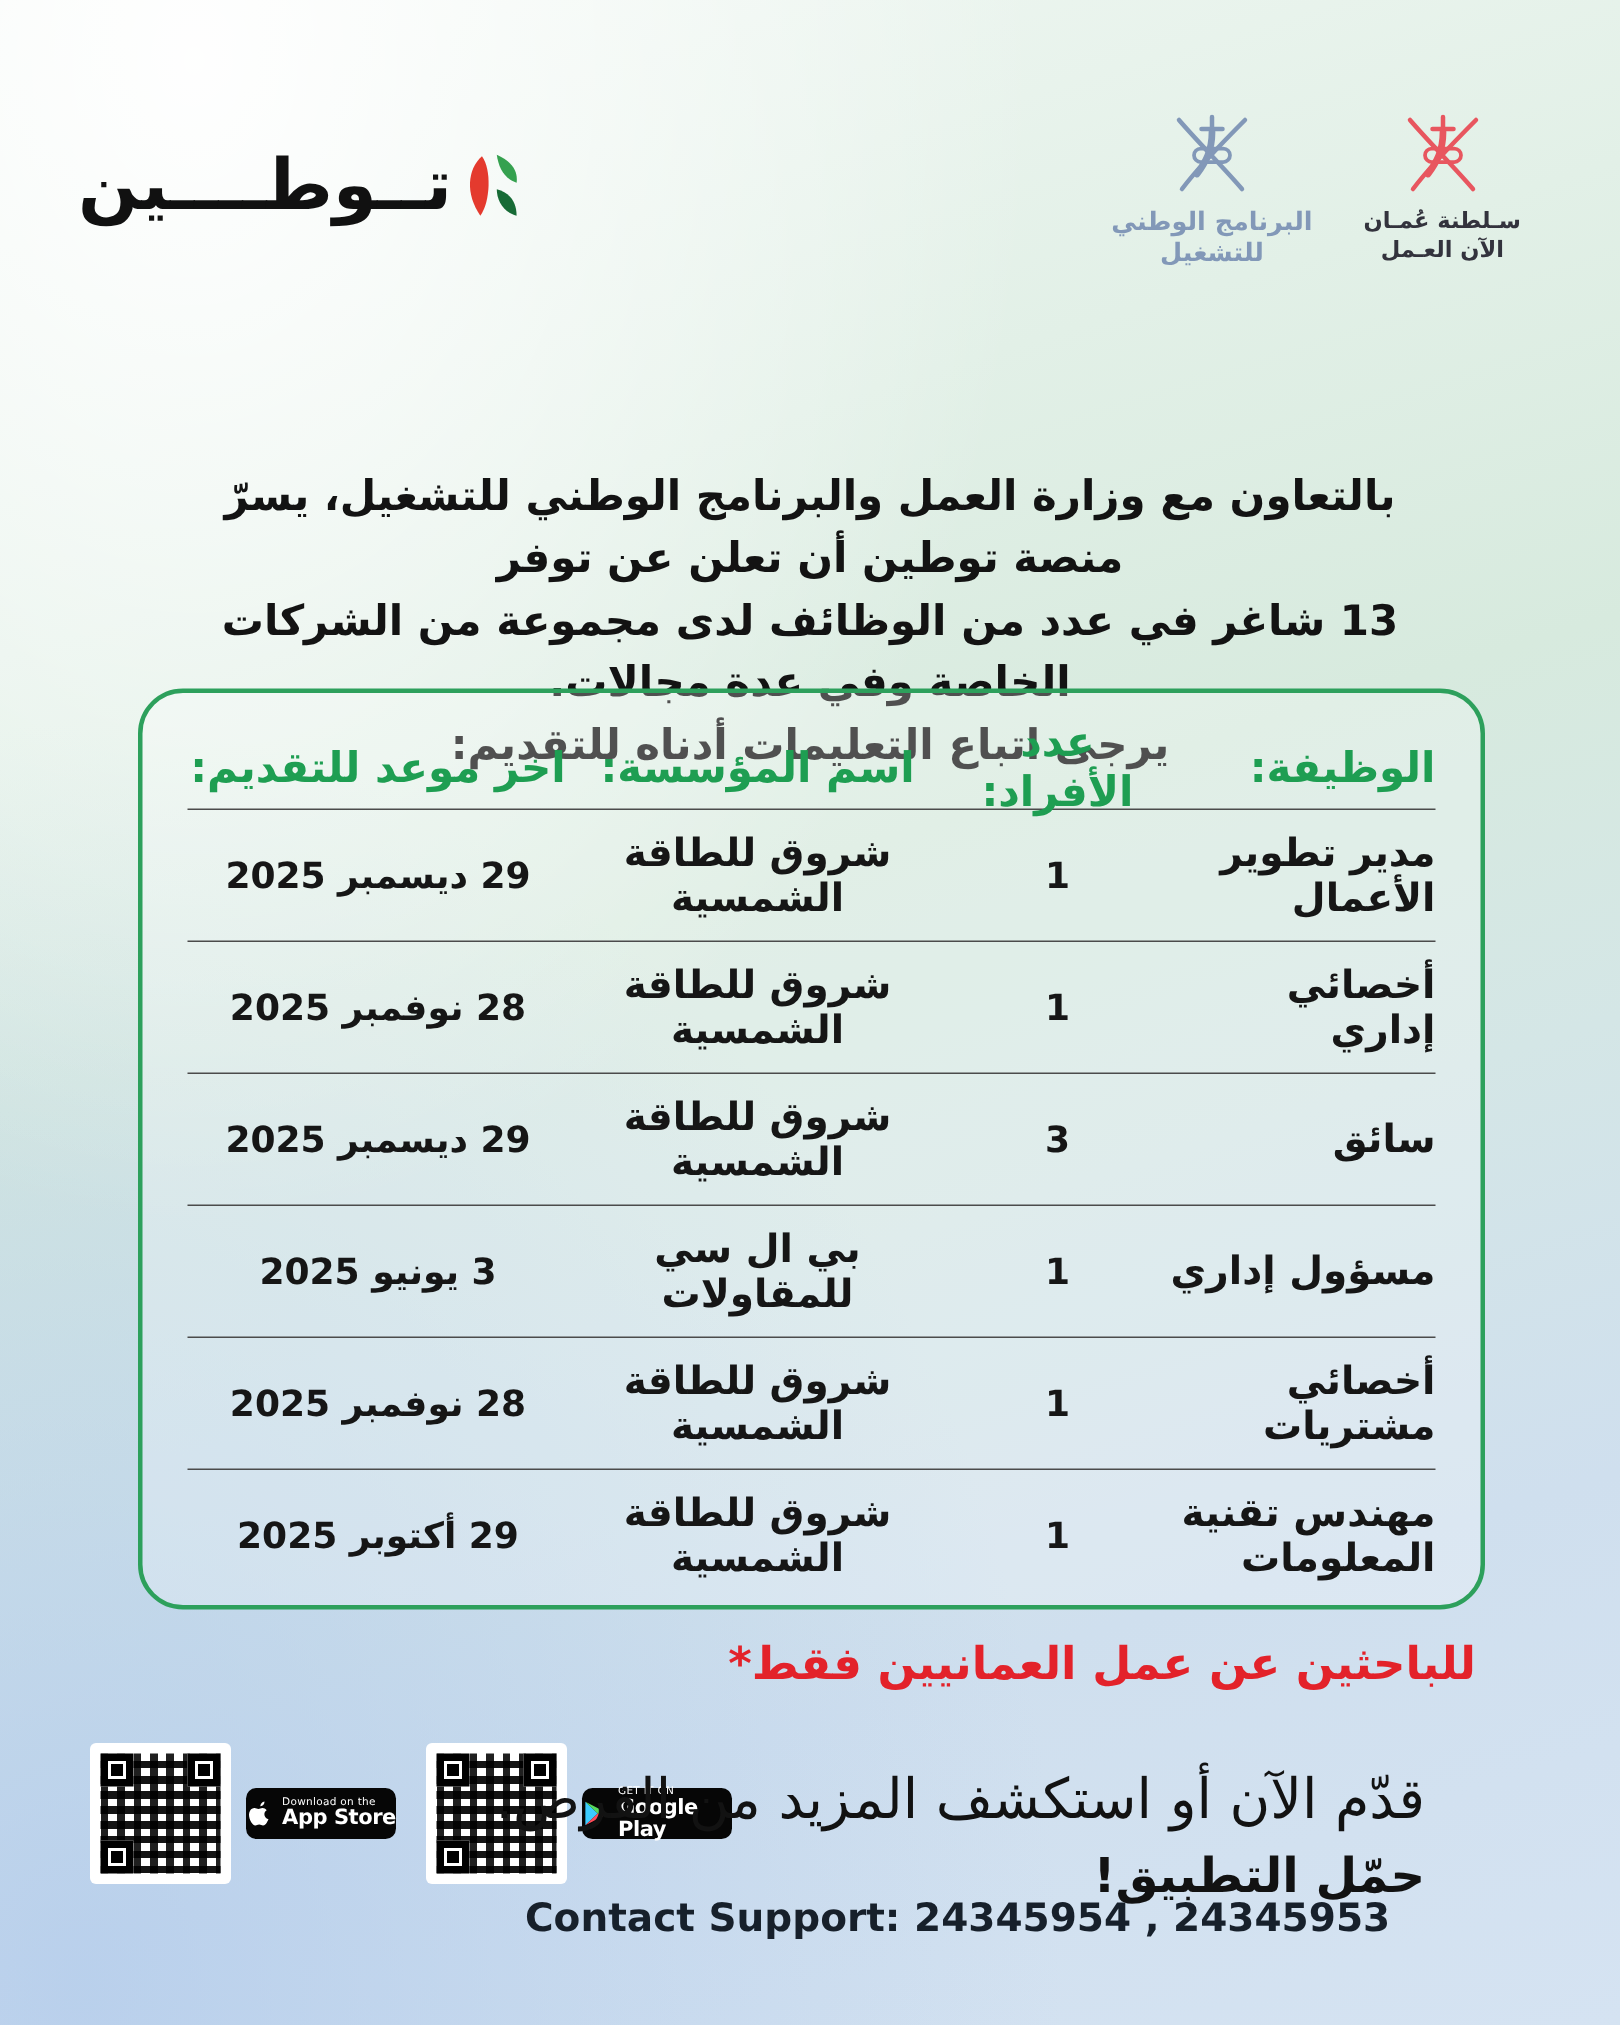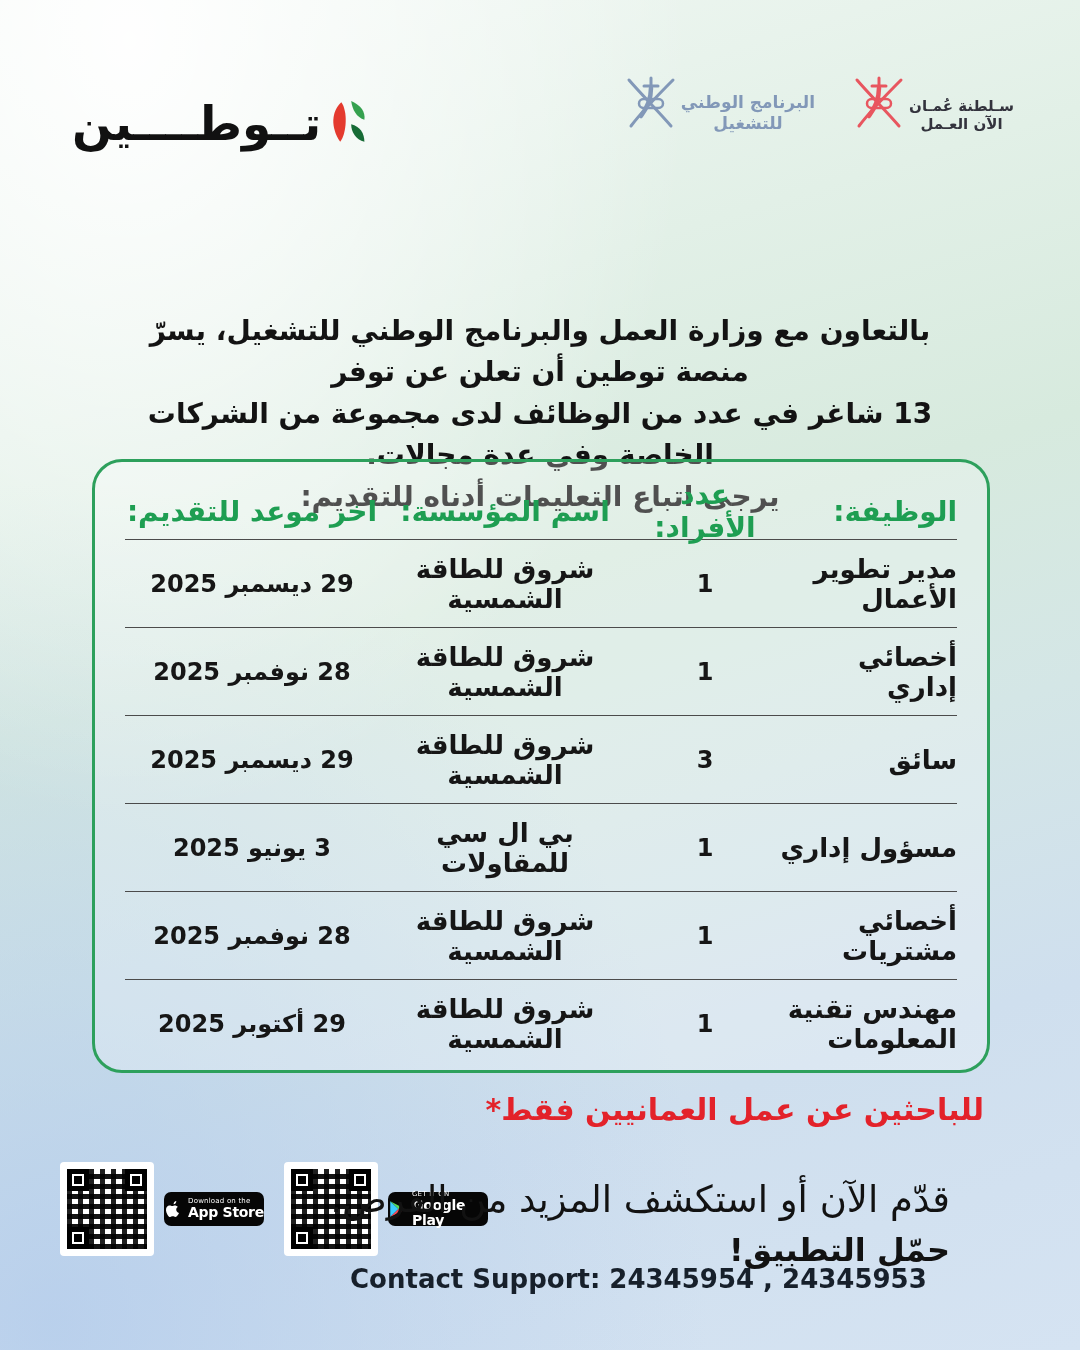--- a/index.html
+++ b/index.html
@@ -9,26 +9,26 @@
   .poster {
     position:relative; width:1080px; height:1350px; overflow:hidden;
     background:
       radial-gradient(ellipse at 12% 3%, rgba(255,255,255,.95) 0%, rgba(255,255,255,0) 42%),
       radial-gradient(ellipse at 5% 98%, rgba(178,203,235,.75) 0%, rgba(178,203,235,0) 45%),
       linear-gradient(163deg, #f2f8f4 0%, #e2f0e7 26%, #d7eade 44%, #d4e6e6 60%, #cfdfee 78%, #d5e3f2 100%);
     color:#161616;
   }
 
   
-  .tawteen { position:absolute; top:96px; left:72px; display:flex; gap:6px; }
+  .tawteen { position:absolute; top:96px; left:52px; display:flex; align-items:center; gap:6px; }
   .tawteen .word { font-size:47px; font-weight:bold; color:#111; letter-spacing:-1px; direction:rtl; }
   .tawteen svg { width:44px; height:52px; }
 
   .partners { position:absolute; top:72px; right:66px; display:flex; gap:34px; align-items:flex-start; }
-  .partner { display:flex; flex-direction:row; align-items:flex-end; }
+  .partner { display:flex; flex-direction:column; align-items:center; }
   .partner svg { width:60px; height:62px; }
   .p-label { margin-top:4px; text-align:center; font-weight:bold; direction:rtl; line-height:1.25; }
   .nep .p-label { color:#8298b8; font-size:17px; }
   .moL .p-label { color:#33333d; font-size:15px; }
 
   
   .title { position:absolute; top:186px; left:0; right:0; text-align:center;
            font-size:78px; font-weight:bold; direction:rtl; color:#141414; }
   .intro { position:absolute; top:310px; left:0; right:0; padding:0 118px;
            direction:rtl; text-align:center; font-size:28px; font-weight:bold;

